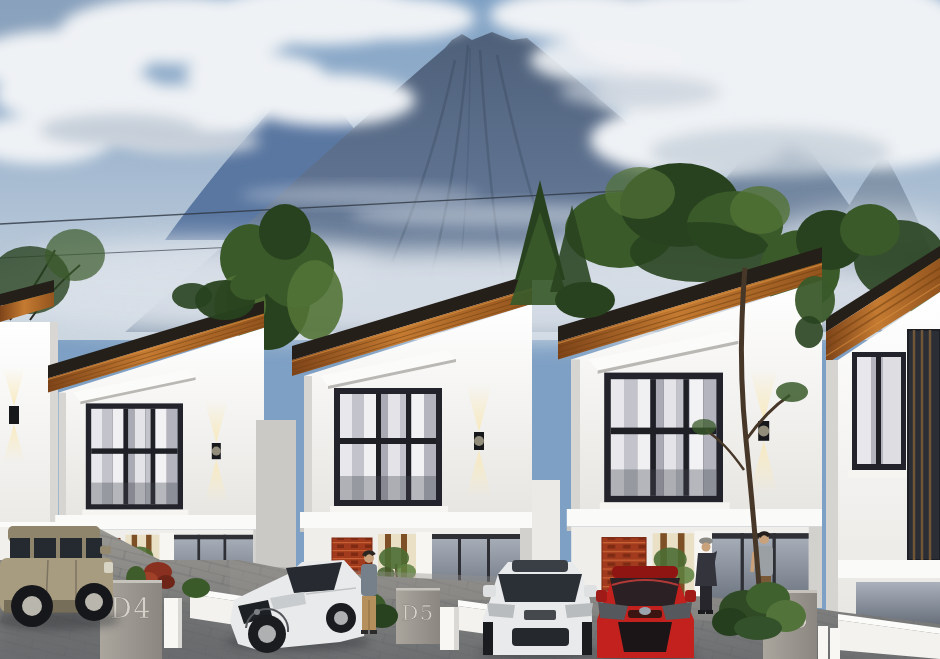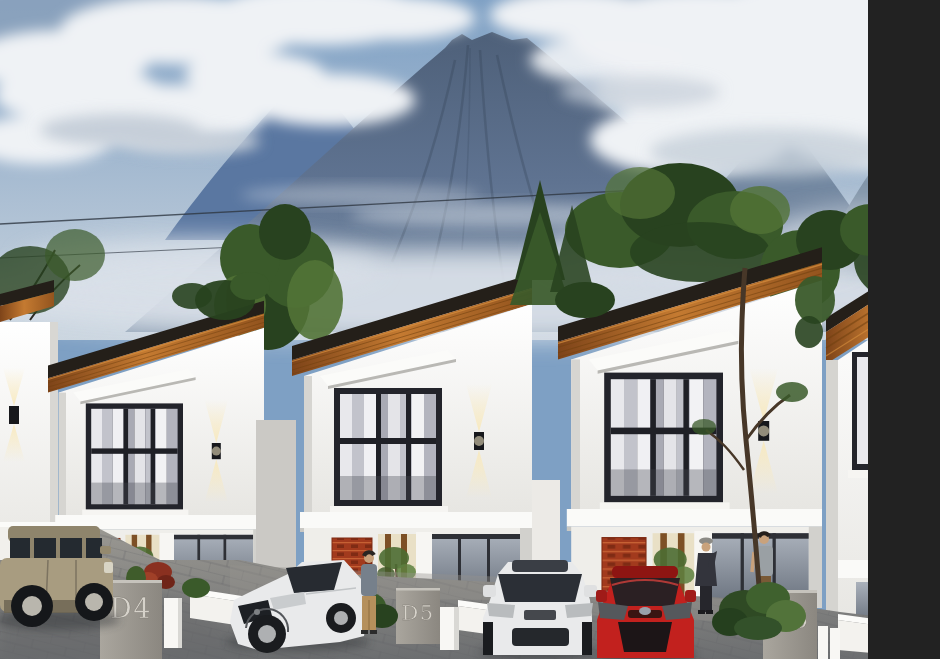--- a/index.html
+++ b/index.html
@@ -1,16 +1,16 @@
 <!DOCTYPE html>
 <html><head>
 <meta charset="utf-8">
 <style>
   html,body{margin:0;padding:0;background:#222;}
-  .stage{position:relative;width:868px;height:659px;overflow:hidden;background:#7ea0c4;}
+  .stage{position:relative;width:940px;height:659px;overflow:hidden;background:#7ea0c4;}
   svg{display:block}
   .label{font-family:"DejaVu Serif","Liberation Serif",serif;letter-spacing:1.5px;opacity:.92;}
 </style>
 </head>
 <body>
 
 <div class="stage">
 <svg width="940" height="659" viewBox="0 0 940 659" xmlns="http://www.w3.org/2000/svg">
 <defs>
   <linearGradient id="skyG" x1="0" y1="0" x2="0" y2="1">

